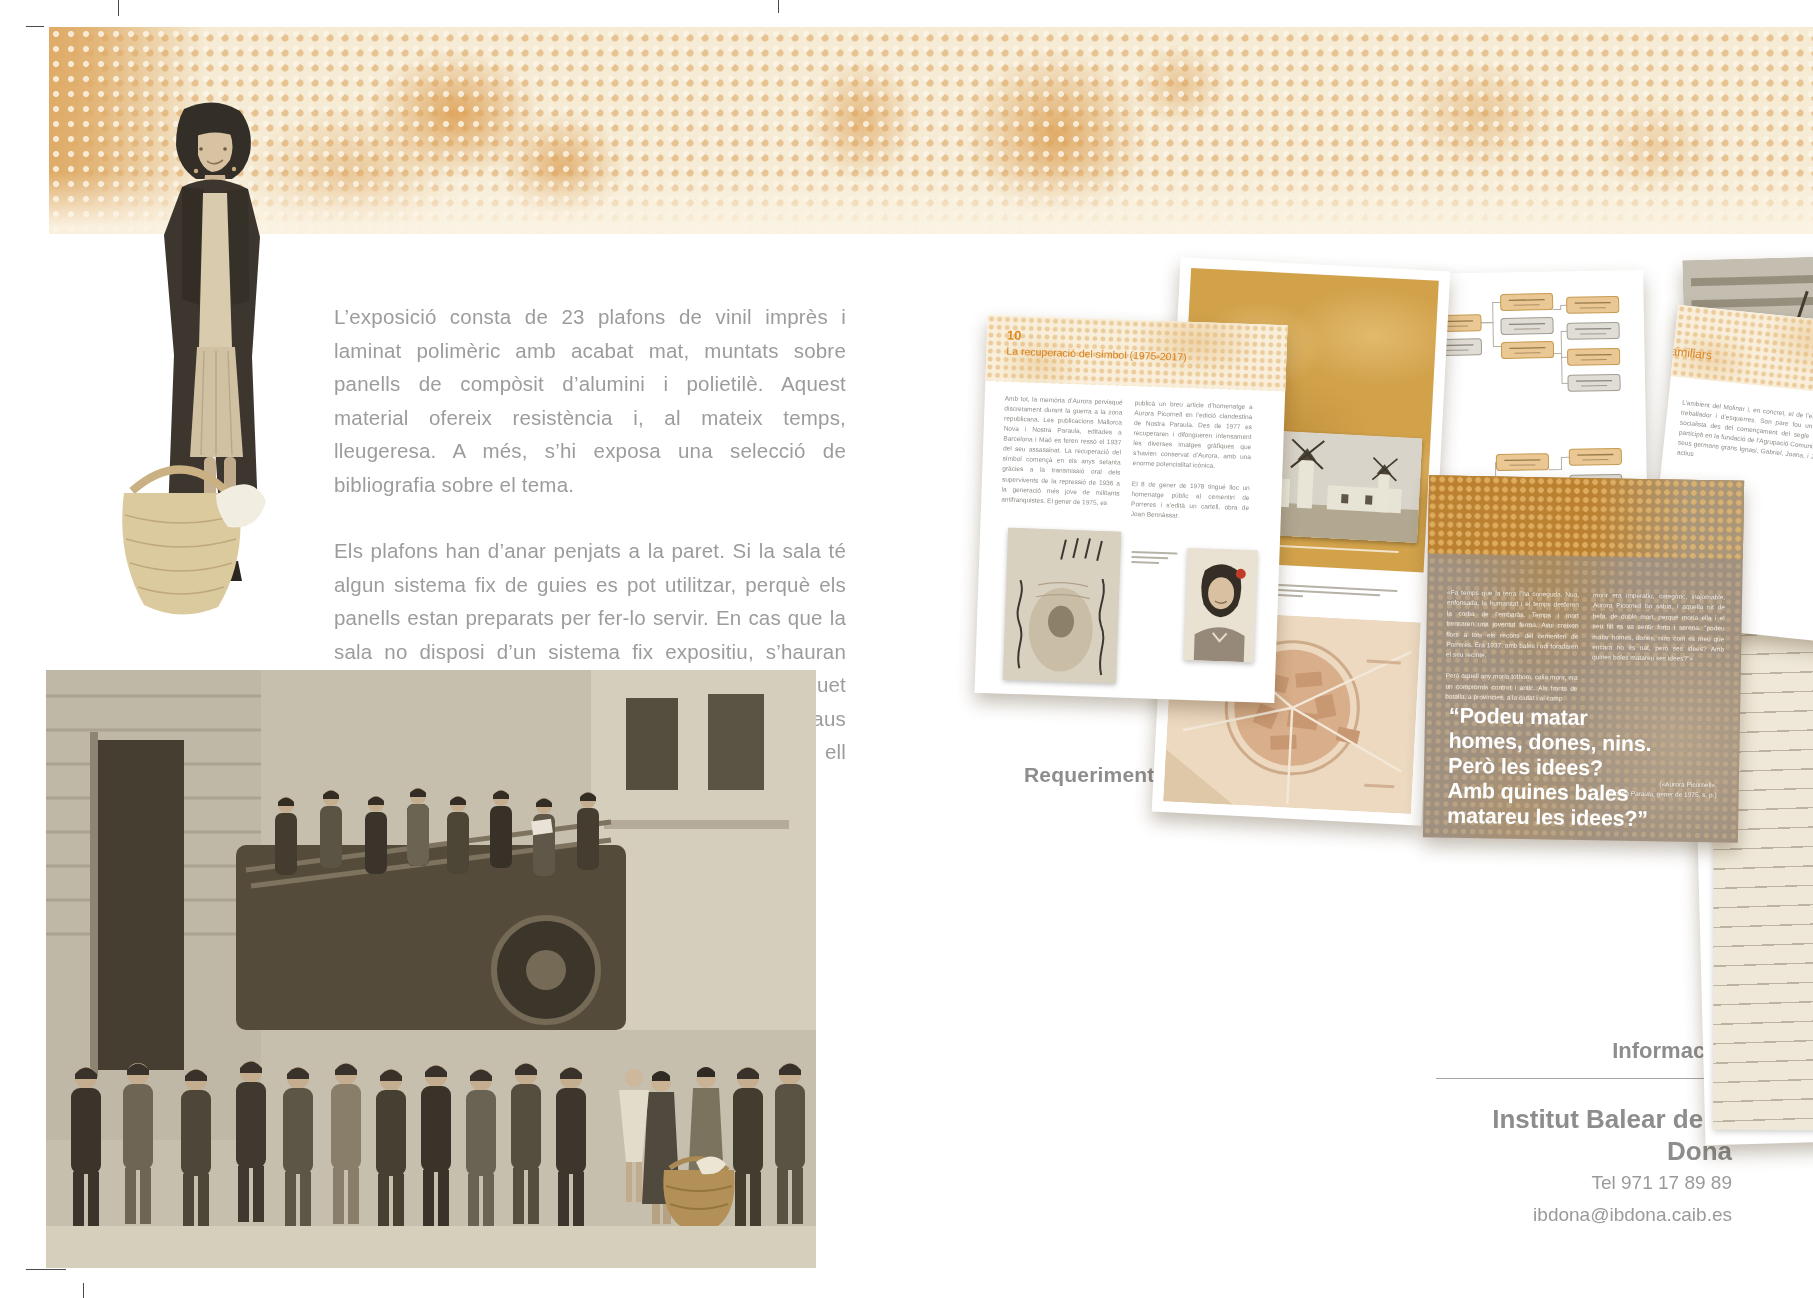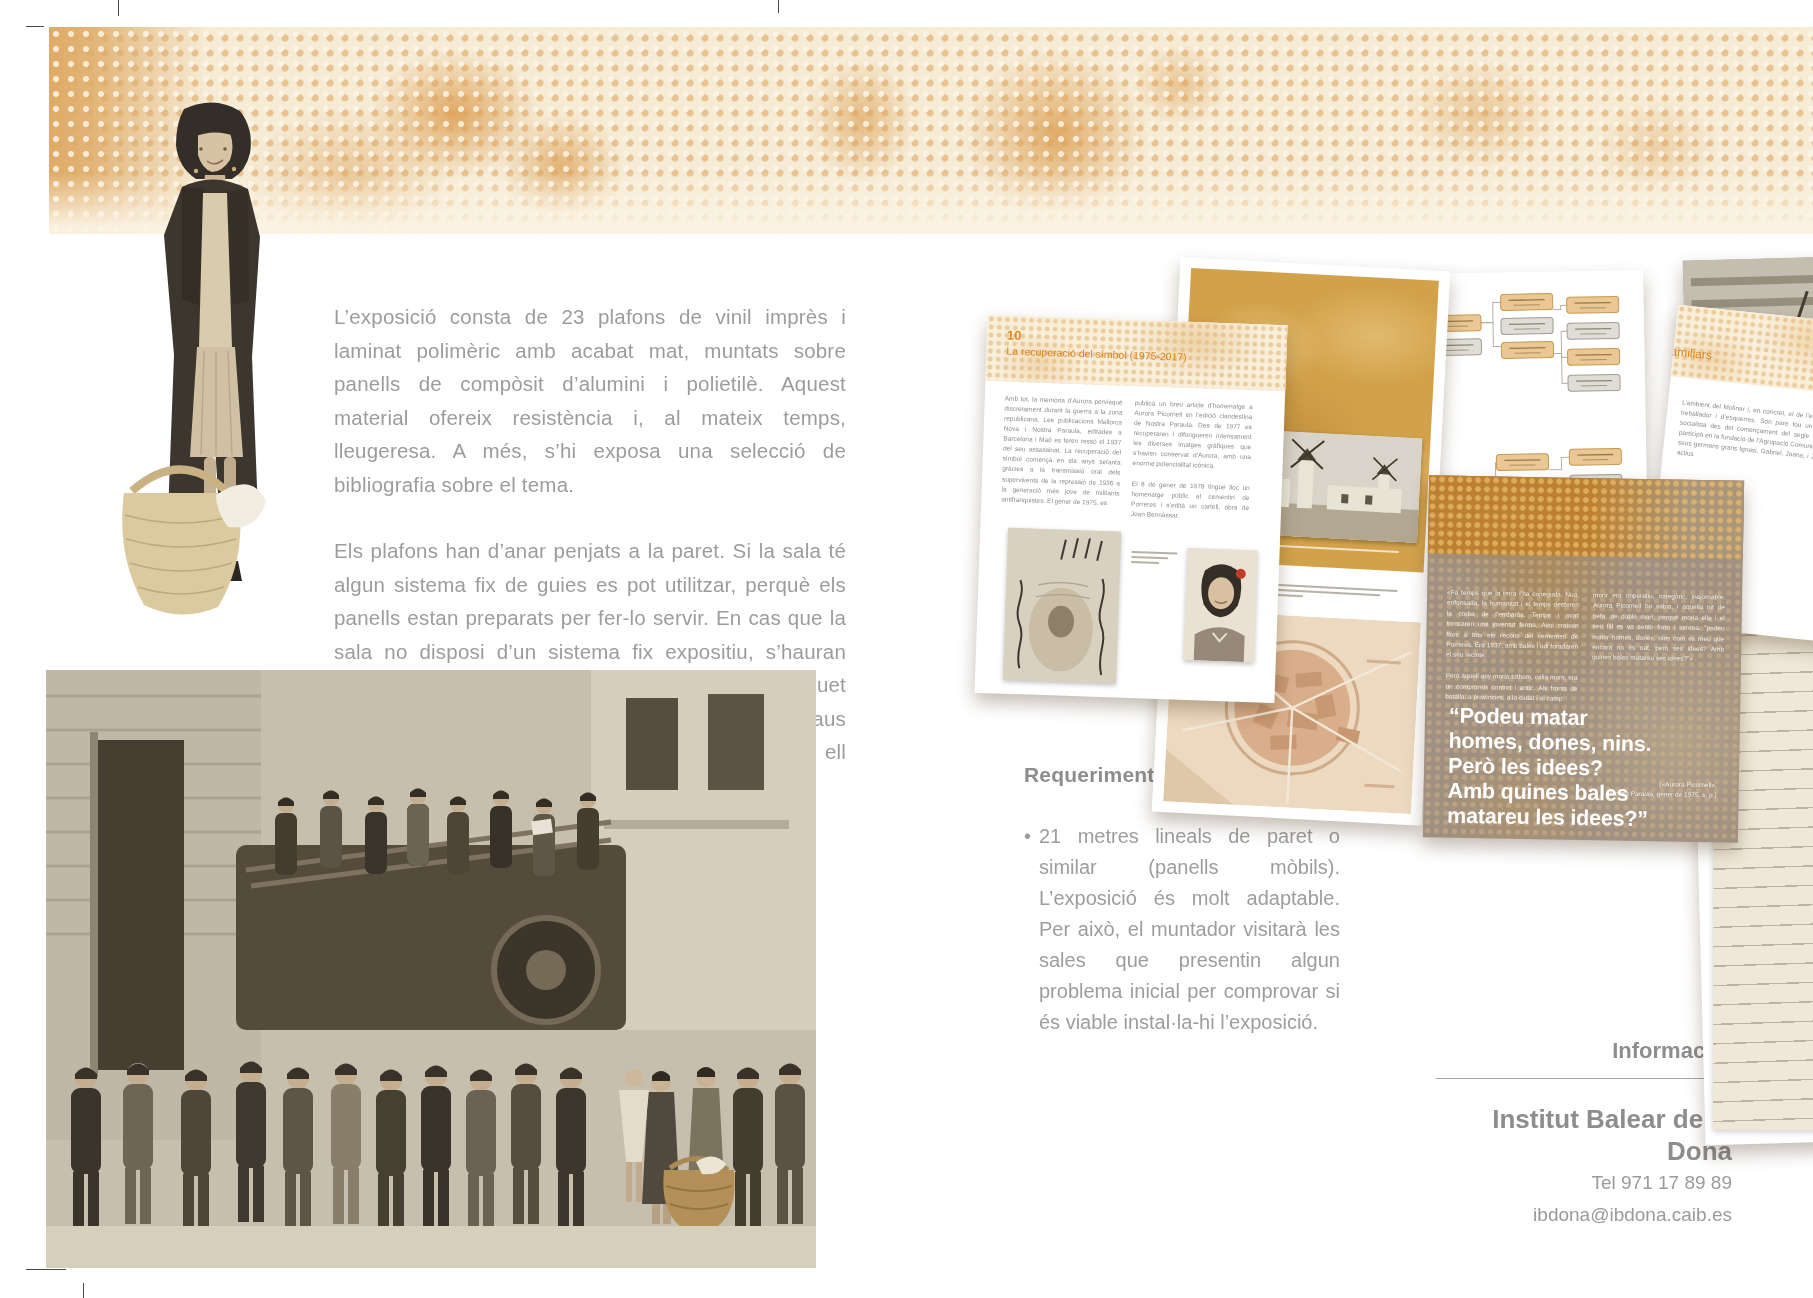--- a/index.html
+++ b/index.html
@@ -507,21 +507,20 @@
     <div class="q-big pre">“Podeu matar
 homes, dones, nins.
 Però les idees?
 Amb quines bales
 matareu les idees?”</div>
   </div>
 
   <div class="reqs">
     <h3>Requeriments de la sala</h3>
     <ul>
-      <li>21 metres lineals de paret o similar (panells mòbils). L’exposició és molt adaptable. Per això, el muntador visitarà les sales que presentin algun problema inicial per comprovar si és viable instal·la-hi l’exposició.</li>
     </ul>
   </div>
 
   <div class="info">
     <h3>Informació:</h3>
     <div class="rule"></div>
     <p class="org">Institut Balear de la Dona</p>
     <p>Tel 971 17 89 89</p>
     <p>ibdona@ibdona.caib.es</p>
   </div>

